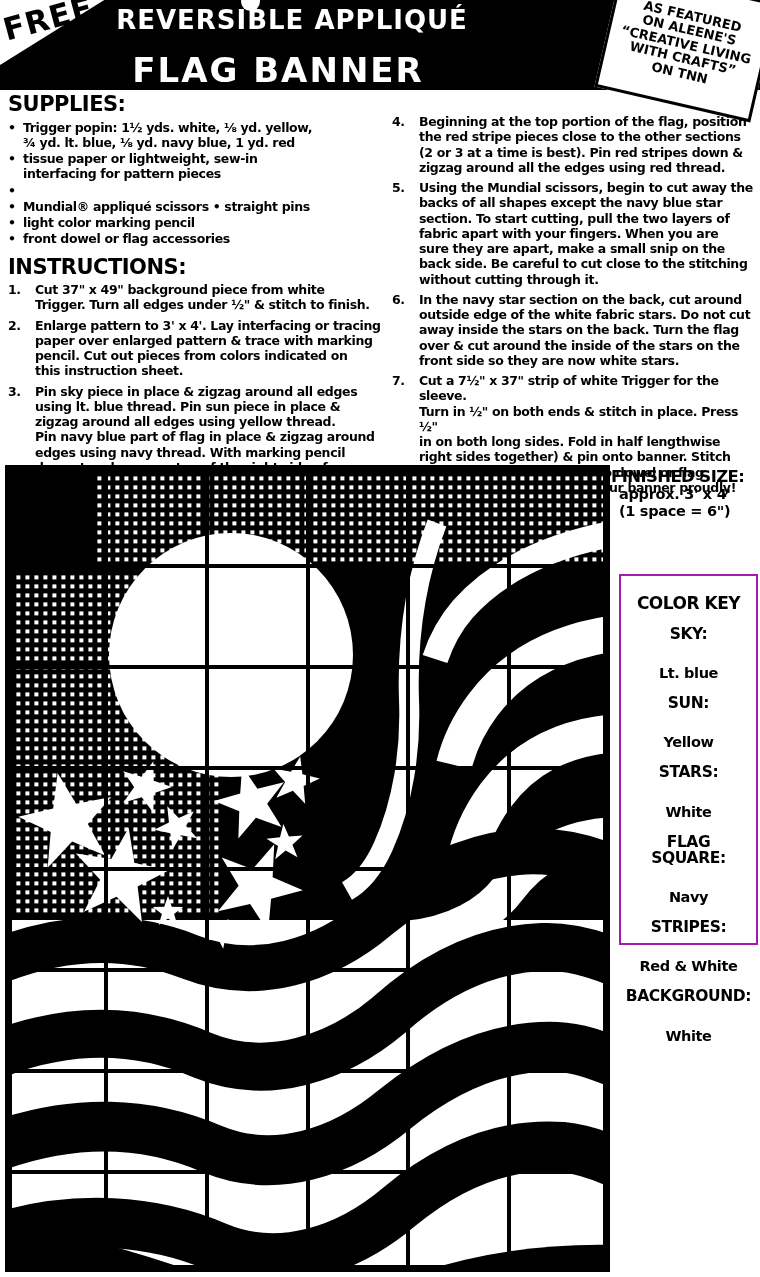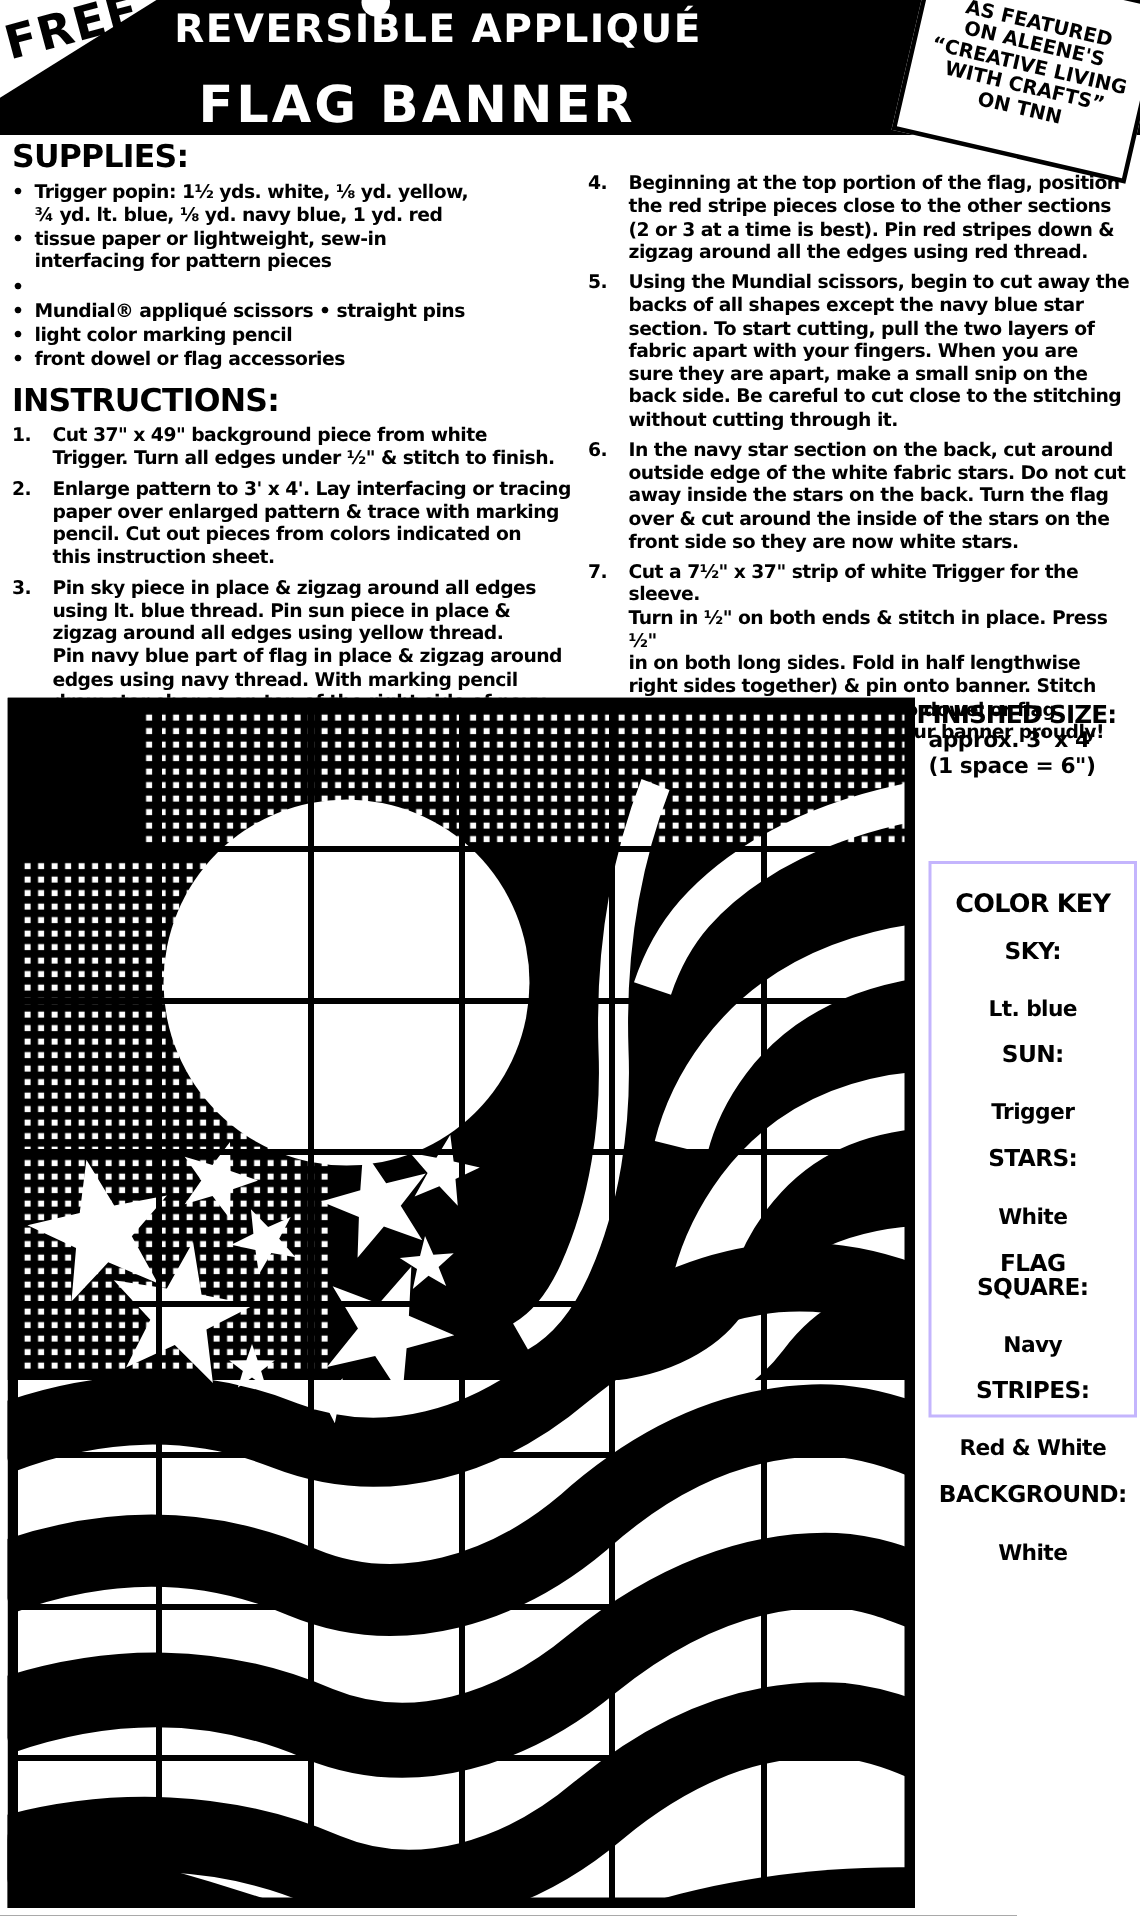--- a/index.html
+++ b/index.html
@@ -31,21 +31,21 @@
   ol.steps{list-style:none;margin:0;padding:0;}
   ol.steps li{display:flex;margin:0 0 5px 0;}
   ol.steps .num{flex:none;width:27px;}
   ol.steps .txt{flex:1;}
   
   .pattern-wrap{position:absolute;left:5px;top:465px;width:605px;height:807px;}
   
   .finished{position:absolute;left:611px;top:467px;width:148px;font-weight:bold;}
   .finished .fs-head{font-size:16.5px;letter-spacing:-0.6px;}
   .finished .fs-line{font-size:14.5px;letter-spacing:-0.3px;padding-left:8px;line-height:1.2;}
-  .colorkey{position:absolute;left:619px;top:574px;width:135px;height:350px;border:2px solid #c4b5fd;
+  .colorkey{position:absolute;left:619px;top:574px;width:135px;height:350px;border:2px solid #a21caf;
             background:#fff;text-align:center;padding-top:17px;}
   .ck-head{font-size:17px;font-weight:bold;letter-spacing:-0.5px;}
   .ck-entry{margin-top:13px;}
   .ck-label{font-size:15.5px;font-weight:bold;letter-spacing:-0.4px;line-height:1.05;}
   .ck-value{font-size:14.5px;font-weight:bold;letter-spacing:-0.4px;line-height:1.1;margin-top:24px;}
 </style>
 </head>
 <body>
 
 <div id="page">
@@ -240,21 +240,21 @@
   </div>
 
   <div class="colorkey">
     <div class="ck-head">COLOR KEY</div>
     <div class="ck-entry">
       <div class="ck-label pre">SKY:</div>
       <div class="ck-value">Lt. blue</div>
     </div>
     <div class="ck-entry">
       <div class="ck-label pre">SUN:</div>
-      <div class="ck-value">Trigger</div>
+      <div class="ck-value">Yellow</div>
     </div>
     <div class="ck-entry">
       <div class="ck-label pre">STARS:</div>
       <div class="ck-value">White</div>
     </div>
     <div class="ck-entry">
       <div class="ck-label pre">FLAG
 SQUARE:</div>
       <div class="ck-value">Navy</div>
     </div>

